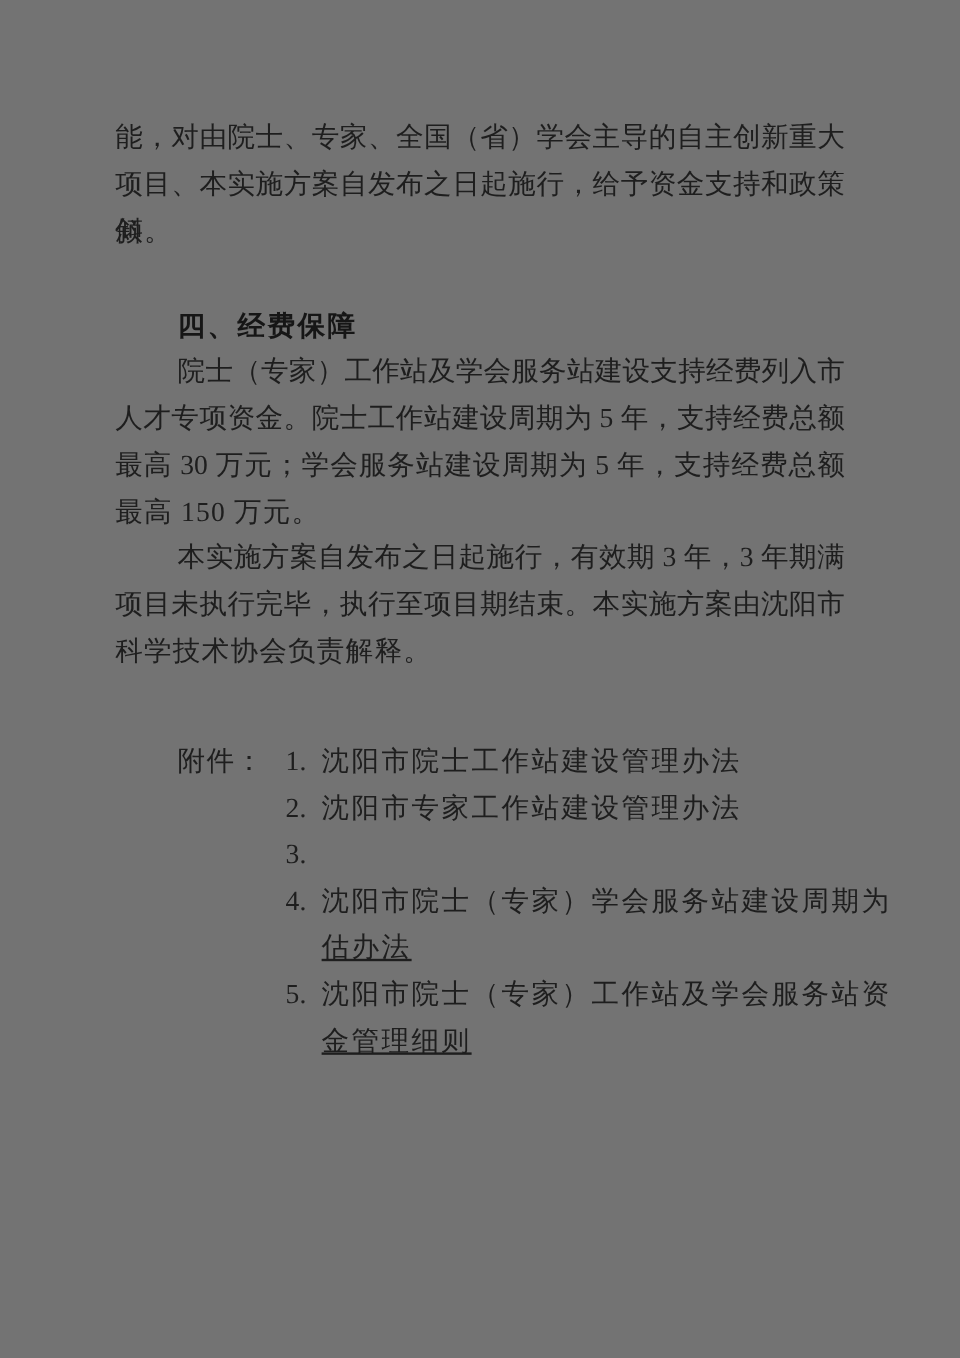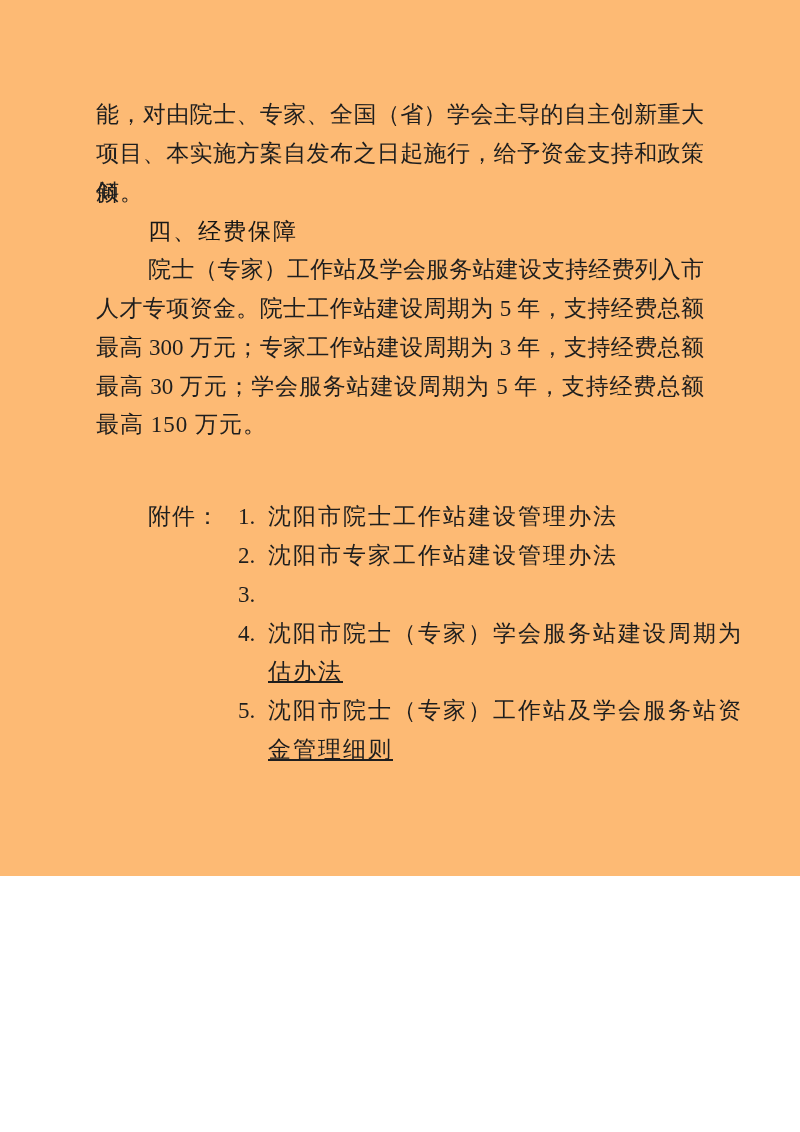--- a/index.html
+++ b/index.html
@@ -3,22 +3,22 @@
 <meta charset="utf-8">
 <style>
   html, body { margin: 0; padding: 0; }
   body {
     width: 800px; height: 1132px;
     background: #ffffff;
     font-family: "Liberation Serif", serif;
   }
   .page {
     position: relative;
-    width: 800px; height: 876px;
-    background: #fdba74;
+    width: 800px; height: 1132px;
+    background: #737373;
     color: #1e1e1e;
     overflow: hidden;
   }
   .content {
     padding: 96px 96px 0 96px; 
   }
   
   .bline {
     font-size: 23px;
     line-height: 38.8px;
@@ -30,23 +30,24 @@
   .j {
     letter-spacing: 0;
     white-space: normal;
     text-align: justify;
     text-align-last: justify;
   }
   
   .indent { padding-left: 52px; }
   .heading {
     font-family: "Liberation Sans", sans-serif;
-    font-weight: normal;
+    font-weight: bold;
     letter-spacing: 2px;
     color: #161616;
+    margin-top: 40px;
   }
   
   .attachments {
     margin-top: 53px;
     margin-left: 52px; 
     display: flex;
     align-items: flex-start;
     gap: 26px;
   }
   .attach-label {
@@ -83,26 +84,30 @@
       <div class="bline j">能，对由院士、专家、全国（省）学会主导的自主创新重大</div>
       <div class="bline j">项目、本实施方案自发布之日起施行，给予资金支持和政策倾</div>
       <div class="bline">斜。</div>
     </div>
 
     <div class="bline heading indent">四、经费保障</div>
 
     <div>
       <div class="bline j indent">院士（专家）工作站及学会服务站建设支持经费列入市</div>
       <div class="bline j">人才专项资金。院士工作站建设周期为 5 年，支持经费总额</div>
-      <div class="bline j">最高 300 万元；专家工作站建设周期为 3 年，支持经费总额</div>
       <div class="bline j">最高 30 万元；学会服务站建设周期为 5 年，支持经费总额</div>
       <div class="bline">最高 150 万元。</div>
     </div>
 
 
+    <div>
+      <div class="bline j indent">本实施方案自发布之日起施行，有效期 3 年，3 年期满</div>
+      <div class="bline j">项目未执行完毕，执行至项目期结束。本实施方案由沈阳市</div>
+      <div class="bline">科学技术协会负责解释。</div>
+    </div>
 
     <div class="attachments">
       <div class="attach-label">附件：</div>
       <div class="attach-items">
 
         <div>
           <div class="attach-line">
             <span class="attach-num">1.</span>
             <span>沈阳市院士工作站建设管理办法</span>
           </div>

